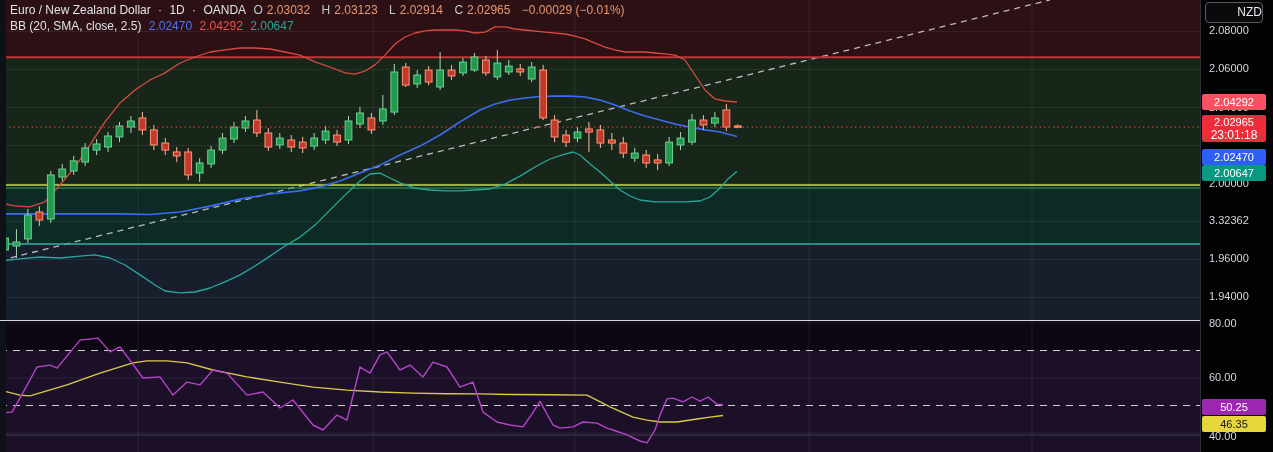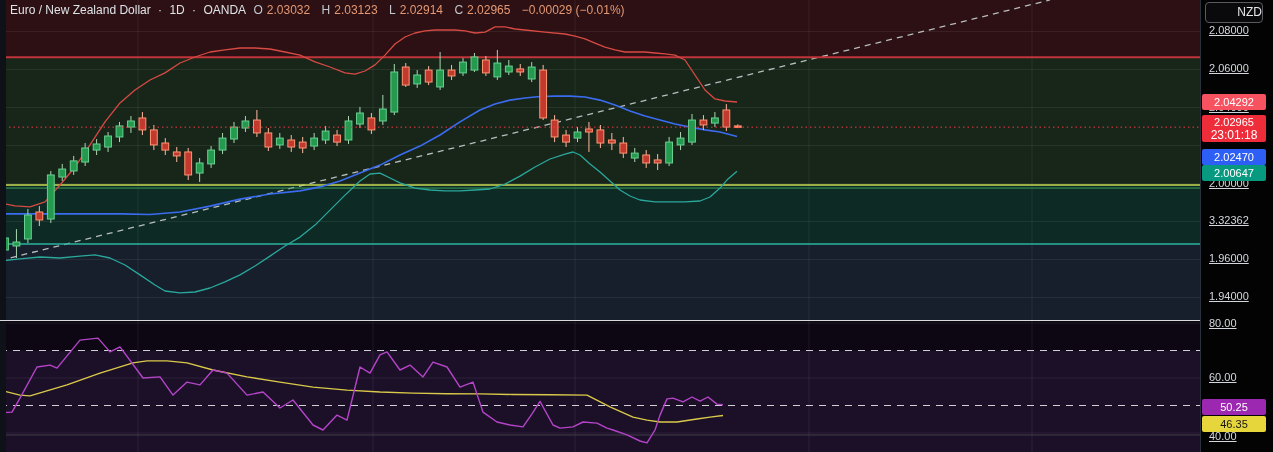--- a/index.html
+++ b/index.html
@@ -21,21 +21,21 @@
   .chg{color:#e59873;}
   .bb-basis{color:#4b79f7;}
   .bb-upper{color:#ef5350;}
   .bb-lower{color:#26a69a;}
   .rsi-val{color:#a94fc4;font-weight:bold;}
   .rsi-ma{color:#e3d33c;font-weight:bold;}
   .rsi-empty{color:#cbd0d6;letter-spacing:6px;}
   
   #axis{position:absolute;left:1200px;top:0;width:73px;height:452px;background:#030303;
         border-left:1px solid #2b303c;z-index:7;}
-  .axis-label{position:absolute;left:8px;font-size:11px;color:#d4d7dd;z-index:1;text-decoration:underline;}
+  .axis-label{position:absolute;left:8px;font-size:11px;color:#d4d7dd;z-index:1;}
   .axis-badge{position:absolute;left:1px;width:64px;font-size:11px;color:#fff;z-index:3;
               border-radius:2px;text-align:center;line-height:16px;height:16px;}
   #badge-price{height:26px;line-height:13px;padding-top:1px;}
   #badge-price .t2{font-size:12px;}
   #badge-rsi-ma{color:#151515;}
   #nzd-btn{position:absolute;left:4px;top:2px;width:56px;height:19px;background:#0a0a0c;
            border:1px solid#5a5b61;border-radius:4px;color:#e8e8ea;font-size:12px;
            text-align:right;line-height:19px;z-index:4;cursor:pointer;}
 </style>
 </head>
@@ -234,20 +234,26 @@
     <span>1D</span>
     <span>·</span>
     <span>OANDA</span>
     <span><span class="ohlc-letter">O</span><span class="ohlc-val">2.03032</span></span>
     <span><span class="ohlc-letter">H</span><span class="ohlc-val">2.03123</span></span>
     <span><span class="ohlc-letter">L</span><span class="ohlc-val">2.02914</span></span>
     <span><span class="ohlc-letter">C</span><span class="ohlc-val">2.02965</span></span>
     <span class="chg">−0.00029 (−0.01%)</span>
   </div>
 
+  <div class="legend" id="legend-2">
+    <span>BB (20, SMA, close, 2.5)</span>
+    <span class="bb-basis">2.02470</span>
+    <span class="bb-upper">2.04292</span>
+    <span class="bb-lower">2.00647</span>
+  </div>
 
 
   <div id="axis">
     <div id="nzd-btn">NZD</div>
 
     <div class="axis-label" style="top:24px">2.08000</div>
     <div class="axis-label" style="top:62px">2.06000</div>
     <div class="axis-label" style="top:101px">2.04000</div>
     <div class="axis-label" style="top:177px">2.00000</div>
     <div class="axis-label" style="top:214px">3.32362</div>

